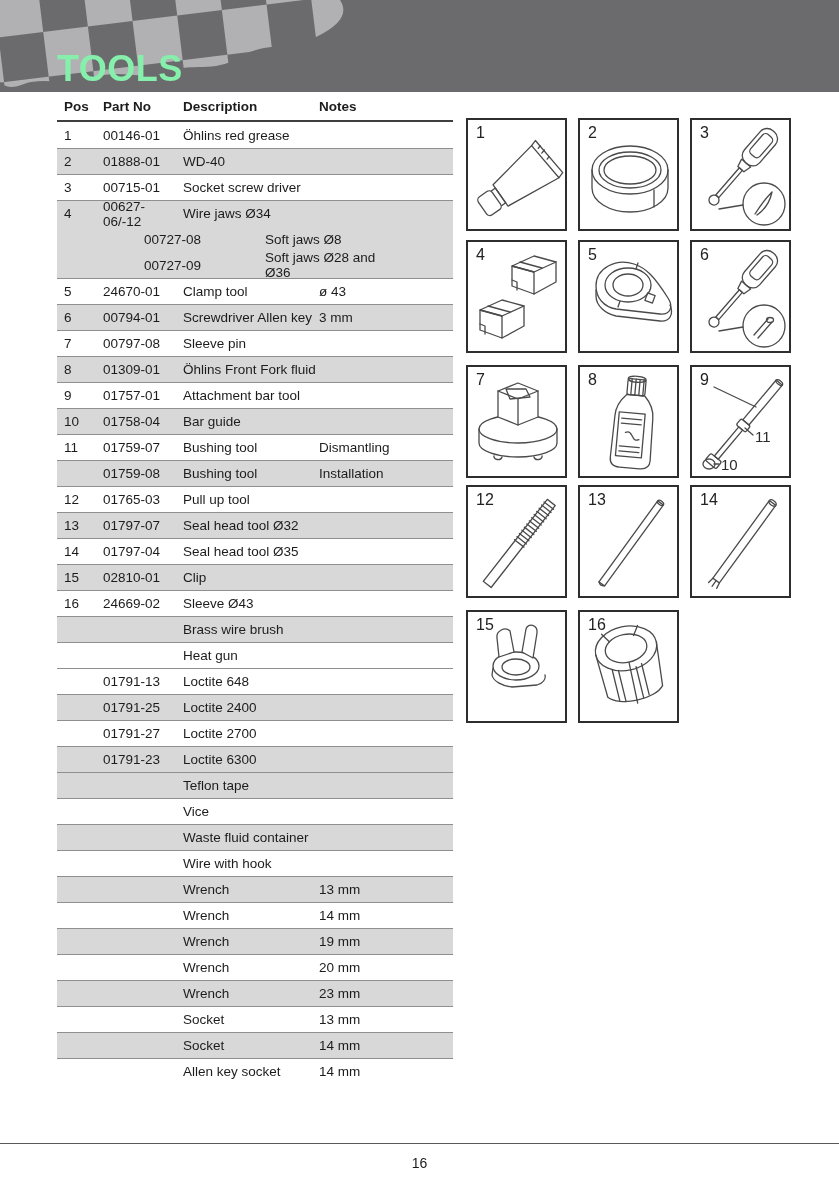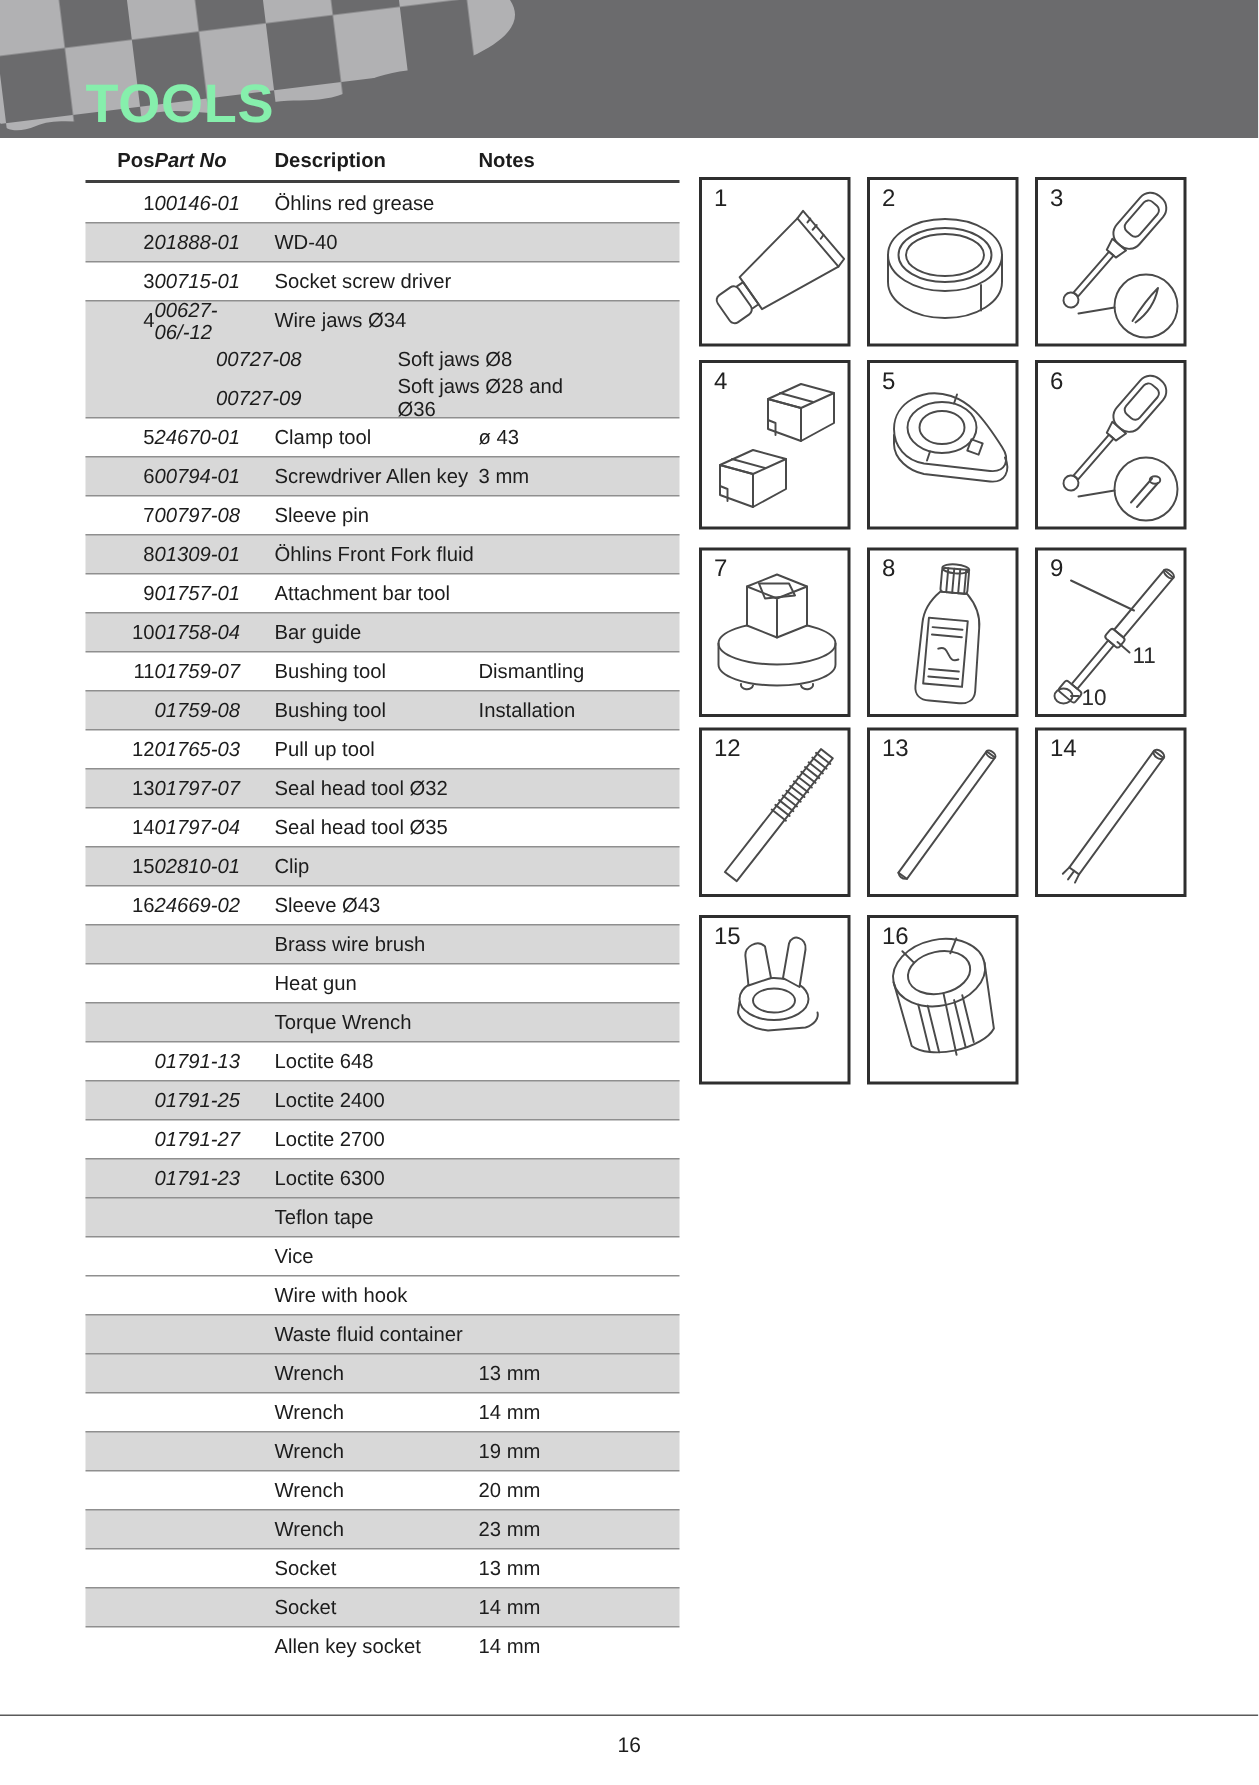--- a/index.html
+++ b/index.html
@@ -24,22 +24,22 @@
     position:absolute;left:57px;top:48px;
     font-size:36px;font-weight:bold;color:#86efac;letter-spacing:.5px;
   }
   
   .tools-table{position:absolute;left:57px;top:99px;width:396px;font-size:13.5px;}
   .thead{display:flex;height:23px;align-items:flex-start;font-weight:bold;border-bottom:2px solid #3f3f3f;}
   .trow{display:flex;height:26px;align-items:center;border-top:1px solid var(--rule-color);}
   .tbody .trow:first-child{border-top:none;}
   .trow.shaded{background:var(--row-shaded);}
   .trow.cont{border-top:none;gap:41px;}
-  .c-pos{width:46px;padding-left:7px;text-align:right;}
-  .c-part{width:80px;font-style:italic;}
+  .c-pos{width:46px;padding-left:7px;}
+  .c-part{width:80px;}
   .c-desc{width:136px;}
   .c-notes{flex:1;}
   
   .figures{position:absolute;left:0;top:0;width:839px;height:1190px;pointer-events:none;}
   .figbox{
     position:absolute;width:101px;height:113px;background:#fff;
     border:2px solid #2e2e2e;
   }
   .fignum{position:absolute;top:4px;left:8px;font-size:16px;color:#222;z-index:2;}
   .figbox svg{position:absolute;left:0;top:0;}
@@ -200,26 +200,20 @@
           <div class="c-part"></div>
           <div class="c-desc">Brass wire brush</div>
           <div class="c-notes"></div>
         </div>
         <div class="trow">
           <div class="c-pos"></div>
           <div class="c-part"></div>
           <div class="c-desc">Heat gun</div>
           <div class="c-notes"></div>
         </div>
-        <div class="trow shaded">
-          <div class="c-pos"></div>
-          <div class="c-part"></div>
-          <div class="c-desc">Torque Wrench</div>
-          <div class="c-notes"></div>
-        </div>
         <div class="trow">
           <div class="c-pos"></div>
           <div class="c-part">01791-13</div>
           <div class="c-desc">Loctite 648</div>
           <div class="c-notes"></div>
         </div>
         <div class="trow shaded">
           <div class="c-pos"></div>
           <div class="c-part">01791-25</div>
           <div class="c-desc">Loctite 2400</div>
@@ -242,30 +236,30 @@
           <div class="c-part"></div>
           <div class="c-desc">Teflon tape</div>
           <div class="c-notes"></div>
         </div>
         <div class="trow">
           <div class="c-pos"></div>
           <div class="c-part"></div>
           <div class="c-desc">Vice</div>
           <div class="c-notes"></div>
         </div>
+        <div class="trow shaded">
+          <div class="c-pos"></div>
+          <div class="c-part"></div>
+          <div class="c-desc">Waste fluid container</div>
+          <div class="c-notes"></div>
+        </div>
         <div class="trow">
           <div class="c-pos"></div>
           <div class="c-part"></div>
           <div class="c-desc">Wire with hook</div>
-          <div class="c-notes"></div>
-        </div>
-        <div class="trow shaded">
-          <div class="c-pos"></div>
-          <div class="c-part"></div>
-          <div class="c-desc">Waste fluid container</div>
           <div class="c-notes"></div>
         </div>
         <div class="trow shaded">
           <div class="c-pos"></div>
           <div class="c-part"></div>
           <div class="c-desc">Wrench</div>
           <div class="c-notes">13 mm</div>
         </div>
         <div class="trow">
           <div class="c-pos"></div>

